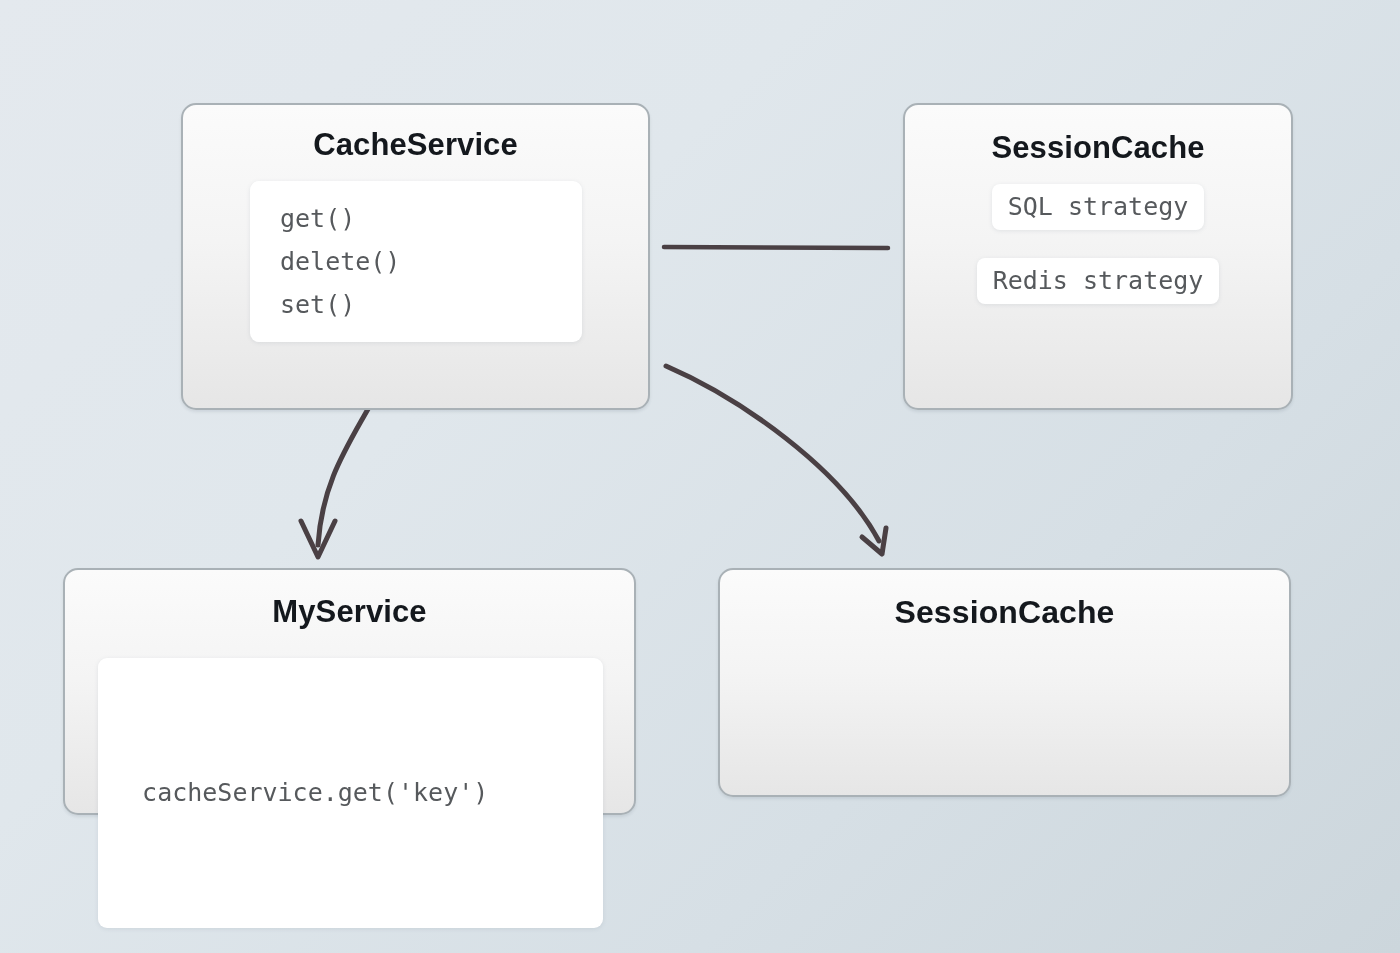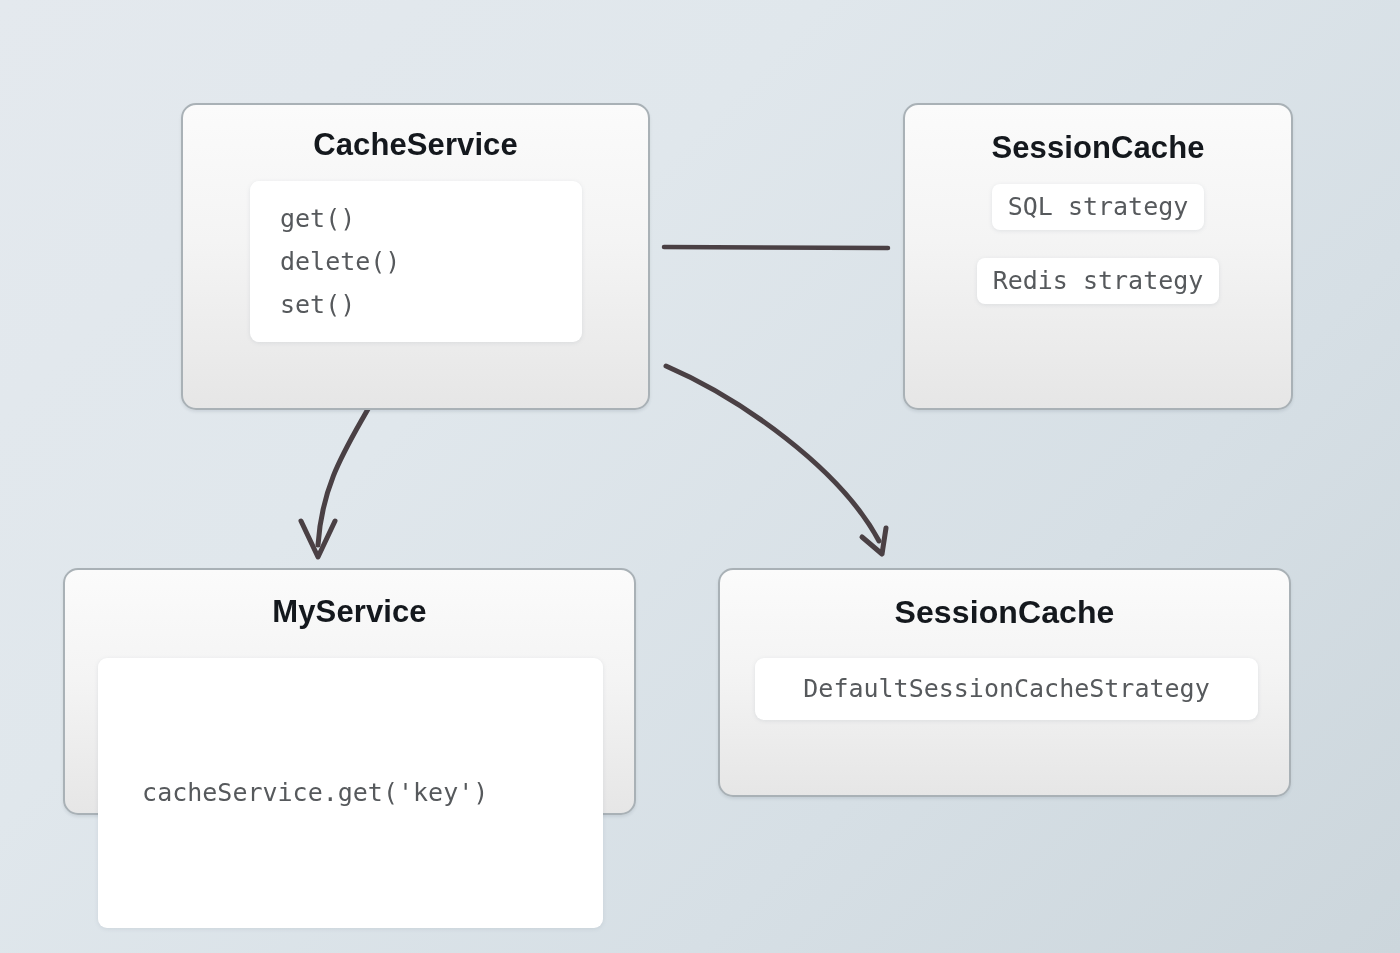--- a/index.html
+++ b/index.html
@@ -111,16 +111,15 @@
 
   <div class="node" id="n-myservice">
     <div class="node-title">MyService</div>
     <div class="card">
       <div>  cacheService.get('key')</div>
     </div>
   </div>
 
   <div class="node" id="n-sessioncache">
     <div class="node-title">SessionCache</div>
-    <div class="card">DefaultSessionCacheStrategy</div>
   </div>
 
 </div>
 
 </body></html>

